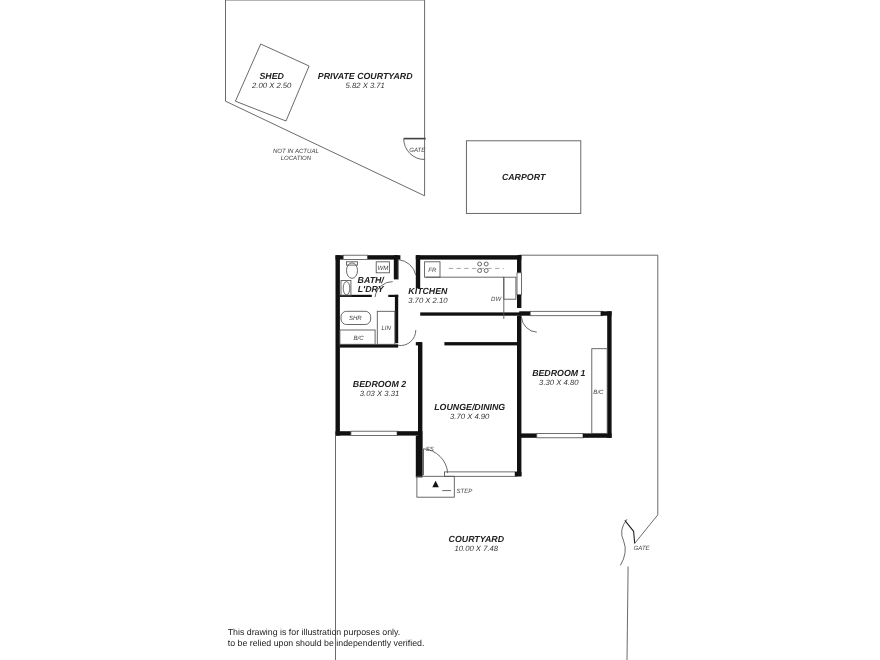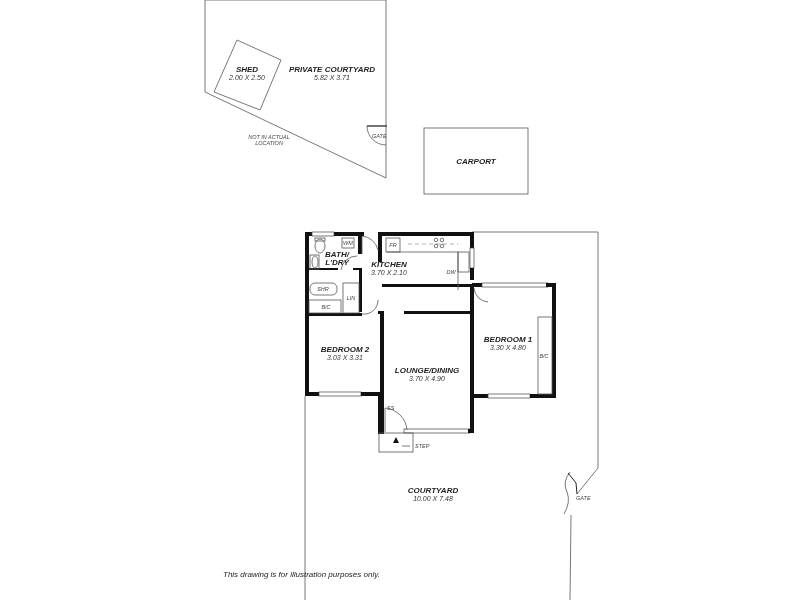--- a/index.html
+++ b/index.html
@@ -4,21 +4,21 @@
 <style>
   html,body{margin:0;padding:0;background:#ffffff;}
   body{width:800px;height:600px;position:relative;overflow:hidden;font-family:"Liberation Sans",sans-serif;}
   svg{position:absolute;left:0;top:0;}
   .wall{fill:#111;}
   .thin{fill:none;stroke:#555;stroke-width:0.8;}
   .win{fill:#fff;stroke:#444;stroke-width:0.7;}
   .lbl{font-family:"Liberation Sans",sans-serif;font-style:italic;font-weight:bold;font-size:8px;fill:#222;}
   .dim{font-family:"Liberation Sans",sans-serif;font-style:italic;font-size:7px;fill:#333;}
   .sm{font-family:"Liberation Sans",sans-serif;font-style:italic;font-size:5.5px;fill:#444;}
-  .disc{position:absolute;left:207px;top:570px;font-family:"Liberation Sans",sans-serif;font-style:italic;font-size:8px;line-height:10px;color:#222;margin-left:16px;}
+  .disc{position:absolute;left:207px;top:570px;font-family:"Liberation Sans",sans-serif;font-size:8px;line-height:10px;color:#222;}
 </style>
 </head>
 <body>
 
 <svg width="800" height="600" viewBox="0 0 800 600">
 
   <g>
     <polyline class="thin" points="205,0 205,92 386,178 386,0"></polyline>
     <line class="thin" x1="205" y1="0" x2="386" y2="0"></line>
 
@@ -166,13 +166,14 @@
     <text class="dim" x="345" y="360" text-anchor="middle">3.03 X 3.31</text>
     <text class="lbl" x="427" y="373" text-anchor="middle">LOUNGE/DINING</text>
     <text class="dim" x="427" y="381" text-anchor="middle">3.70 X 4.90</text>
     <text class="lbl" x="508" y="342" text-anchor="middle">BEDROOM 1</text>
     <text class="dim" x="508" y="350" text-anchor="middle">3.30 X 4.80</text>
   </g>
 </svg>
 
 <div class="disc">
   <div>This drawing is for illustration purposes only.</div>
+  <div>to be relied upon should be independently verified.</div>
 </div>
 
 </body></html>

